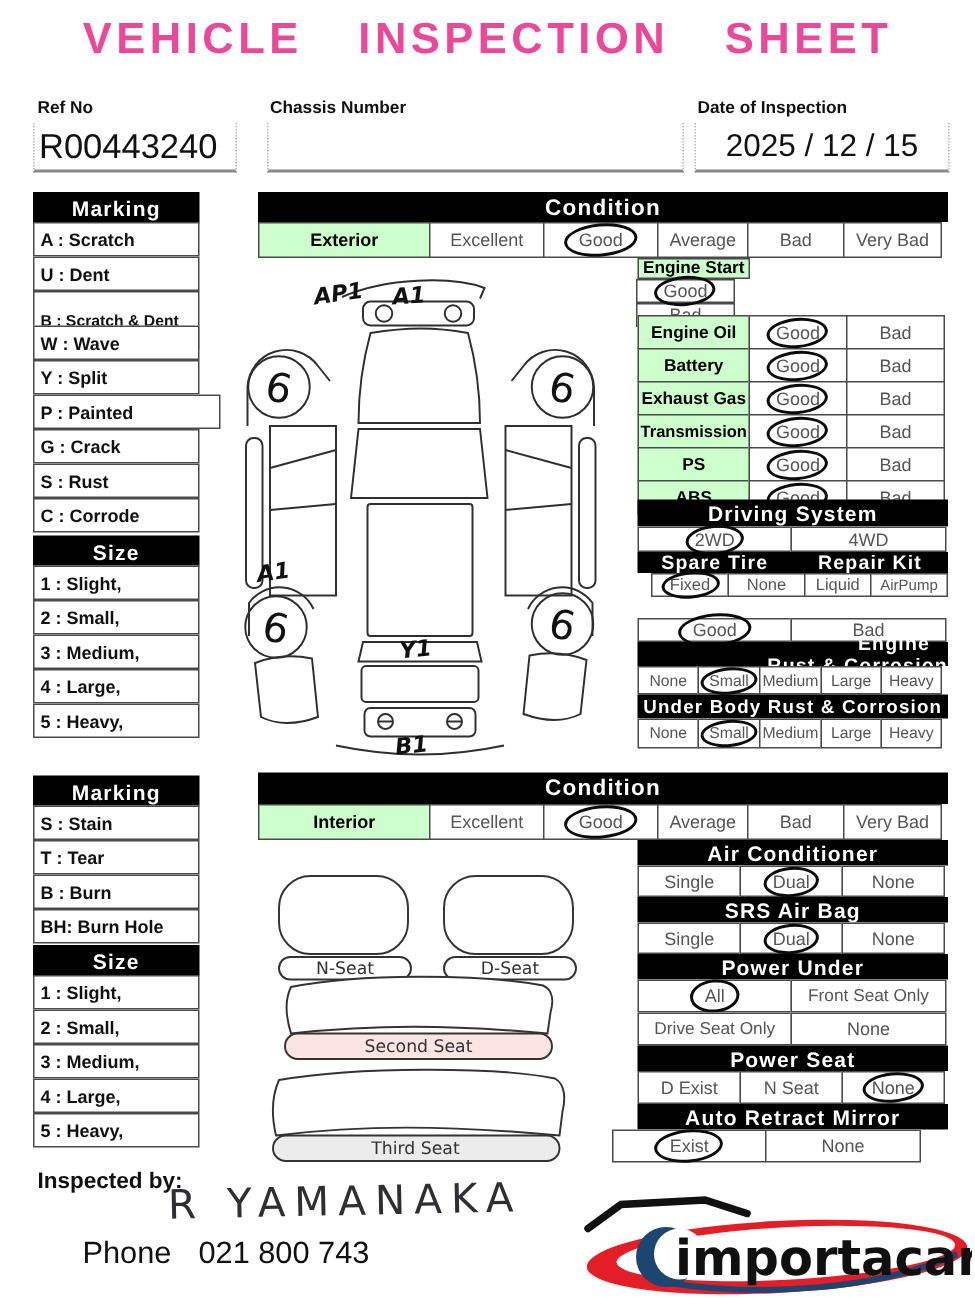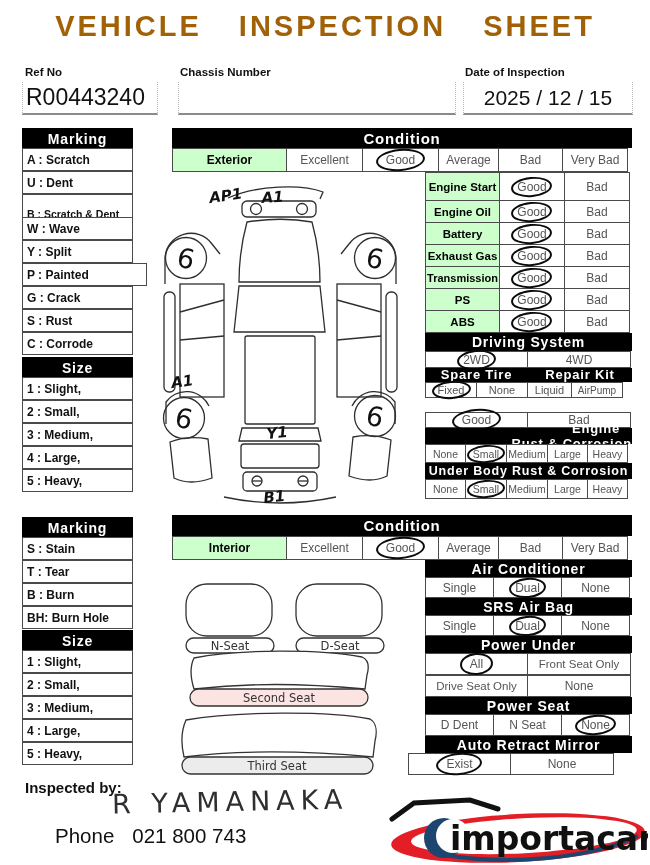--- a/index.html
+++ b/index.html
@@ -1,20 +1,20 @@
 <!DOCTYPE html>
 <html><head>
 <meta charset="utf-8">
 <style>
   html,body{margin:0;padding:0;background:#fff;}
   .sheet{position:relative;width:650px;height:865px;background:#fff;overflow:hidden;
          font-family:"Liberation Sans","DejaVu Sans",sans-serif;color:#111;}
   .abs{position:absolute;box-sizing:border-box;}
   .title{left:0;top:10px;width:650px;text-align:center;font-size:29px;font-weight:800;
-         letter-spacing:3px;word-spacing:26px;color:#a16207;}
+         letter-spacing:3px;word-spacing:26px;color:#ec4899;}
   .fldlabel{font-size:11.5px;font-weight:bold;color:#111;}
   .fldbox{border-bottom:2px solid #8a8a8a;border-left:1px dotted #b8b8b8;border-right:1px dotted #b8b8b8;
           display:flex;align-items:center;}
   .refval{font-size:23px;padding-left:3px;}
   .dateval{font-size:21px;justify-content:center;}
   .blackhead{background:#000;color:#fff;font-weight:bold;display:flex;align-items:center;
              justify-content:center;font-size:14px;letter-spacing:0.8px;}
   .row{display:flex;}
   .cell{border:1px solid #4a4a4a;background:#fff;display:flex;align-items:center;justify-content:center;
         color:#555;font-size:12px;box-sizing:border-box;margin-left:-1px;}
@@ -144,21 +144,21 @@
     </g>
     <g fill="#111" font-size="27" text-anchor="middle">
       <text x="24" y="96" transform="rotate(12 24 86)">6</text>
       <text x="213" y="96" transform="rotate(12 213 86)">6</text>
       <text x="22" y="256" transform="rotate(12 22 246)">6</text>
       <text x="213" y="254" transform="rotate(12 213 244)">6</text>
     </g>
   </svg>
 
   <div class="abs" style="left:425px;top:172px;width:207px;">
-    <div class="row" style="height:29px;">
+    <div class="row" style="height:39px;flex-direction:column;">
       <div class="cell greencell" style="width:75px;font-size:11.5px;">Engine Start</div>
       <div class="cell" style="width:66px;">
           <span class="circ tight">Good</span>
         </div>
       <div class="cell" style="width:66px;">
           <span>Bad</span>
         </div>
     </div>
     <div class="row" style="height:23px;margin-top:-1px;">
       <div class="cell greencell" style="width:75px;font-size:11.5px;">Engine Oil</div>
@@ -223,21 +223,21 @@
       </div>
     <div class="cell" style="width:104px;">
         <span>4WD</span>
       </div>
   </div>
 
   <div class="abs blackhead hdr2" style="left:425px;top:368px;width:207px;height:14px;font-size:13px;">
     <span style="width:103px;">Spare Tire</span>
     <span style="width:104px;">Repair Kit</span>
   </div>
-  <div class="abs row" style="left:425px;top:382px;width:207px;height:16px;">
+  <div class="abs row" style="left:425px;top:382px;width:207px;height:16px;justify-content:flex-end;">
     <div class="cell" style="width:52px;font-size:11px;">
         <span class="circ tight">Fixed</span>
       </div>
     <div class="cell" style="width:52px;font-size:11px;">
         <span>None</span>
       </div>
     <div class="cell" style="width:45px;font-size:11px;">
         <span>Liquid</span>
       </div>
     <div class="cell" style="width:52px;font-size:10px;">
@@ -387,21 +387,21 @@
         <span>Drive Seat Only</span>
       </div>
     <div class="cell" style="width:104px;">
         <span>None</span>
       </div>
   </div>
 
   <div class="abs blackhead" style="left:425px;top:697px;width:207px;height:17px;">Power Seat</div>
   <div class="abs row" style="left:425px;top:714px;width:207px;height:22px;">
     <div class="cell" style="width:69px;">
-        <span>D Dent</span>
+        <span>D Exist</span>
       </div>
     <div class="cell" style="width:69px;">
         <span>N Seat</span>
       </div>
     <div class="cell" style="width:69px;">
         <span class="circ tight">None</span>
       </div>
   </div>
 
   <div class="abs blackhead" style="left:425px;top:736px;width:207px;height:17px;">Auto Retract Mirror</div>

